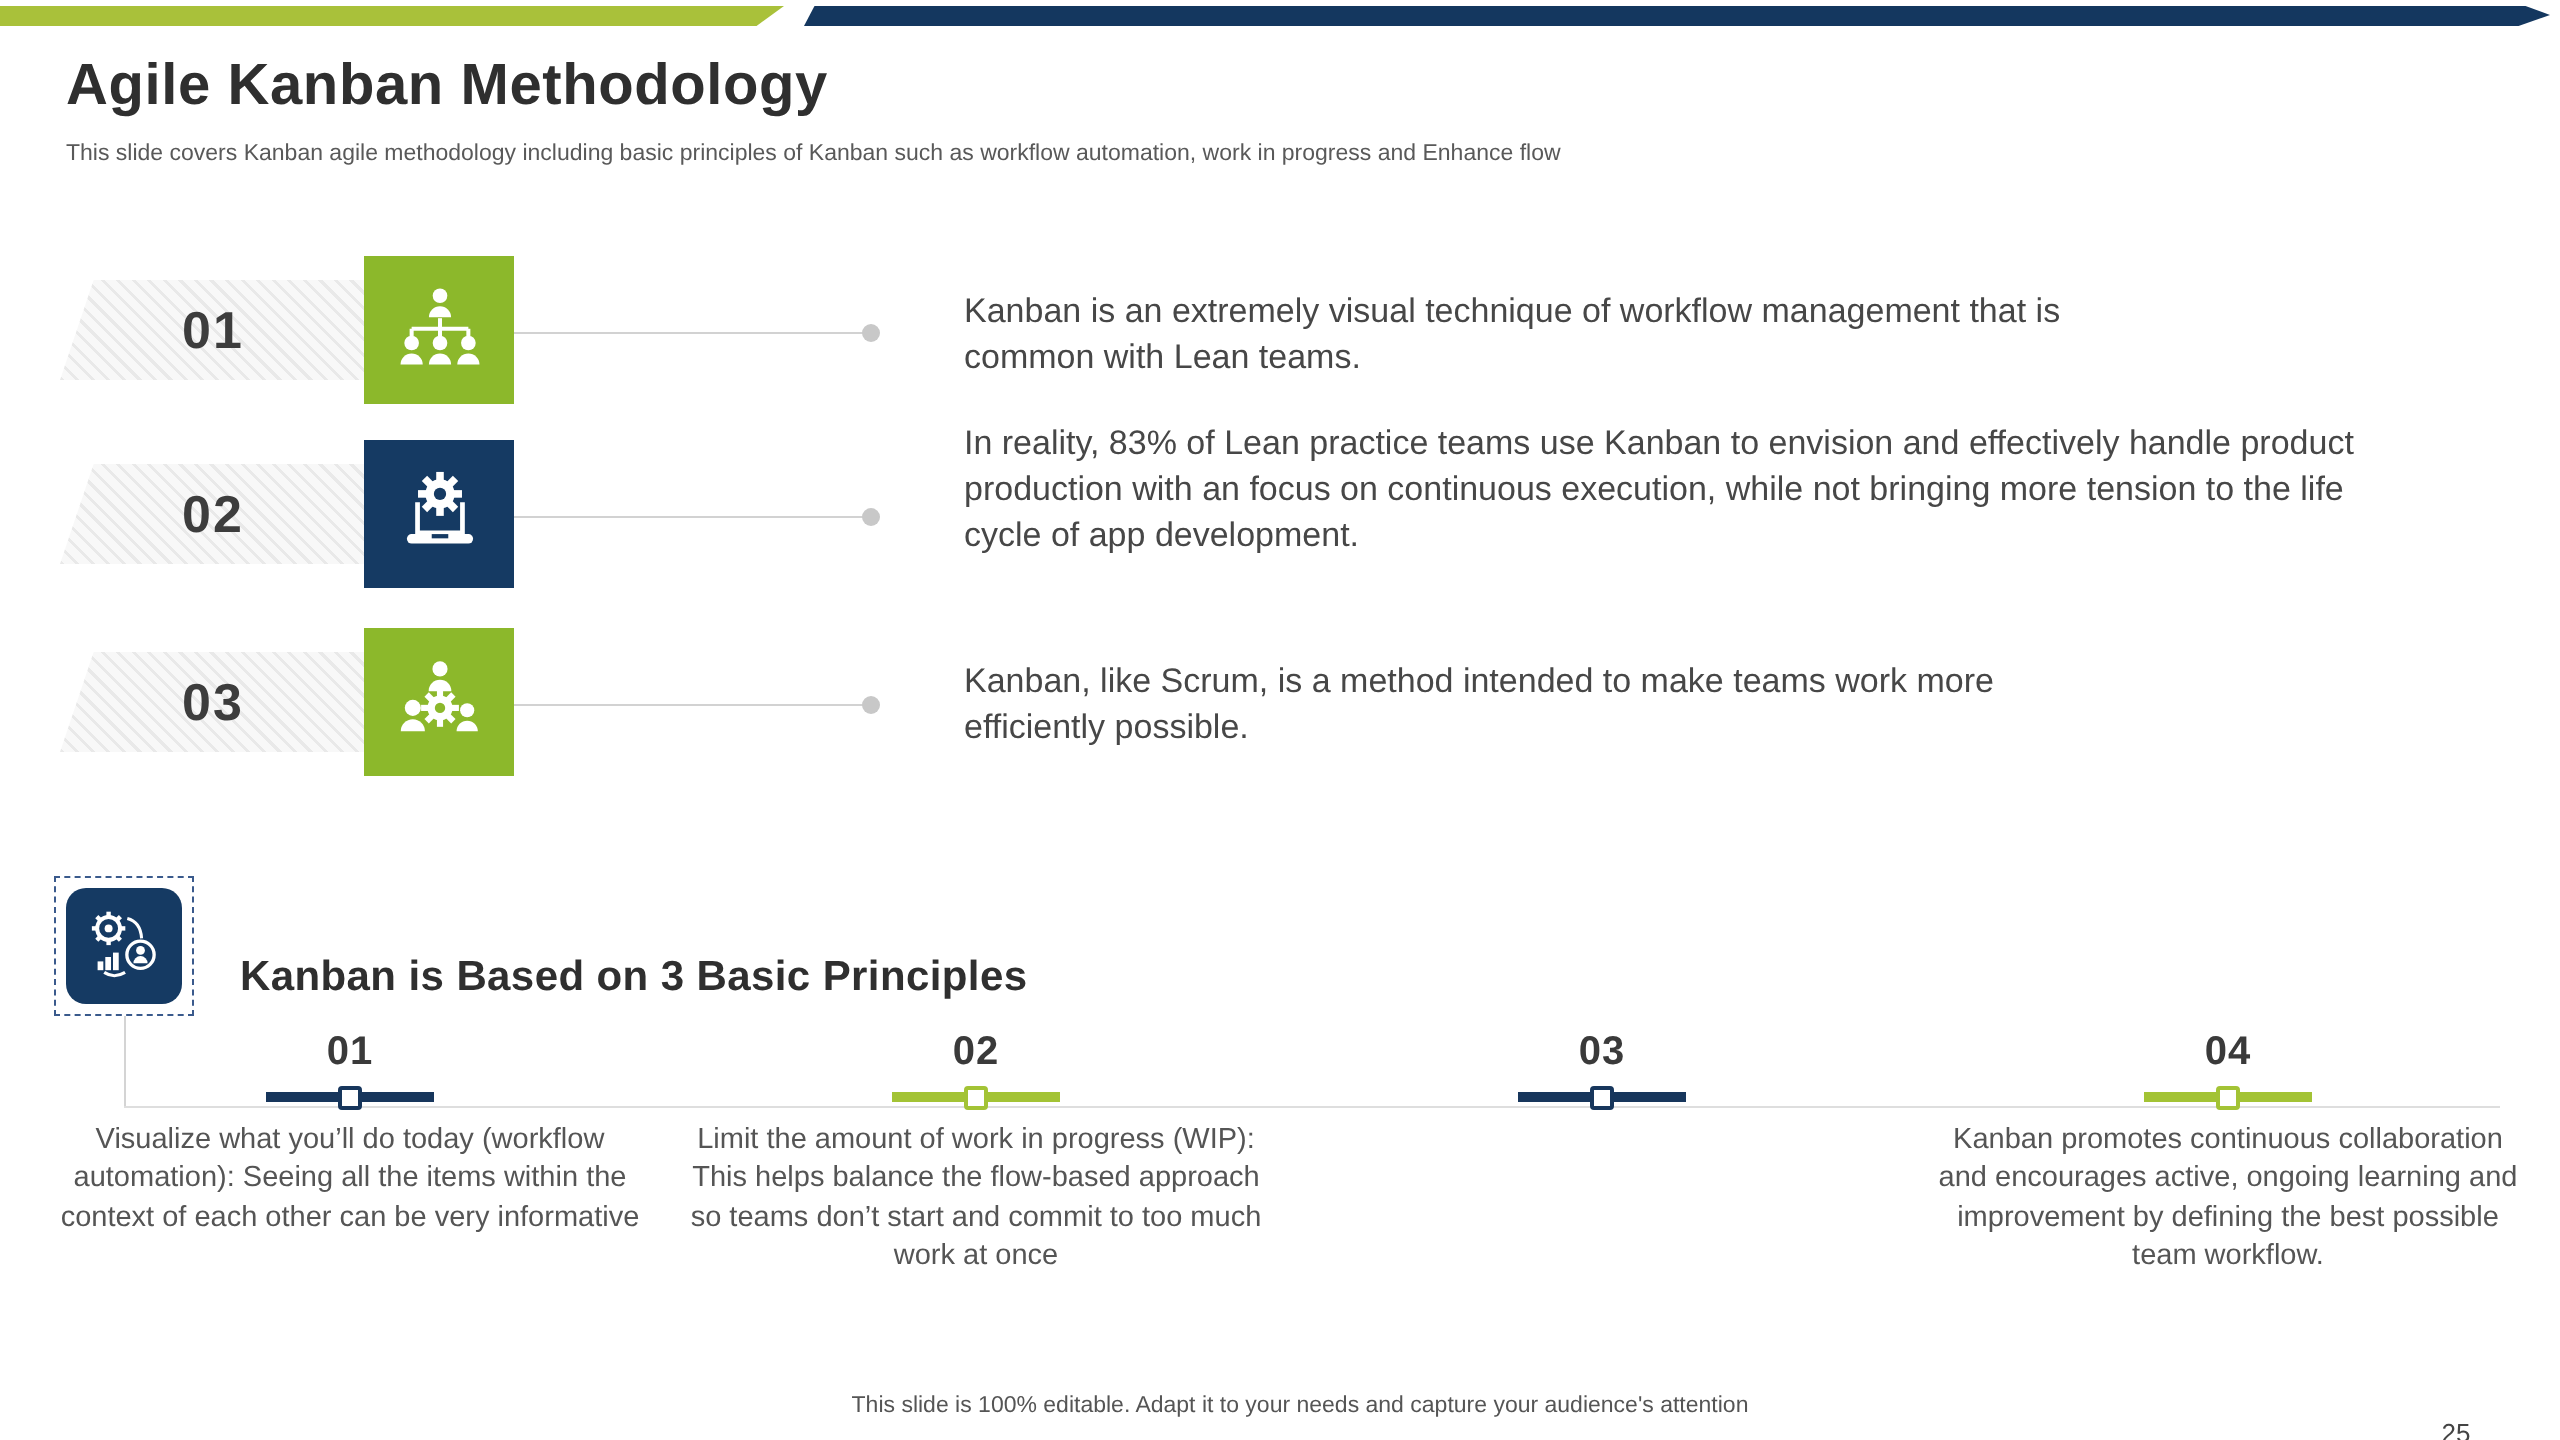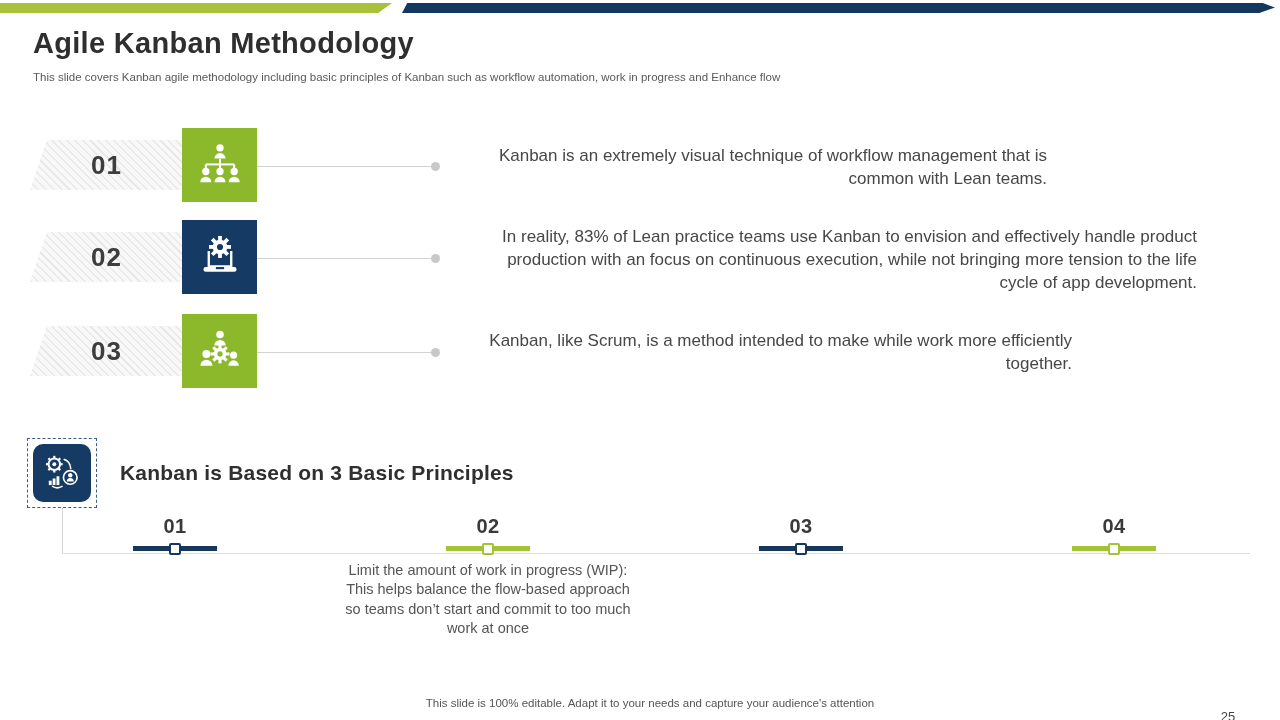--- a/index.html
+++ b/index.html
@@ -51,39 +51,39 @@
   .tile.navy  { background:#153a63; }
   .connector-line {
     position:absolute; left:257px; width:176px; height:1px; background:#d2d2d2;
   }
   .connector-dot {
     position:absolute; left:431px; width:9px; height:9px; border-radius:50%;
     background:#c8c8c8;
   }
   .row-text {
     position:absolute; left:482px;
-    font-size:17px; color:#474747; line-height:1.36;text-align:right;
+    font-size:17px; color:#474747; line-height:1.36;
   }
   .r1-banner{top:140px} .r2-banner{top:232px} .r3-banner{top:326px}
   .r1-tile{top:128px}   .r2-tile{top:220px}   .r3-tile{top:314px}
   .r1-line{top:166px}   .r2-line{top:258px}   .r3-line{top:352px}
   .r1-dot{top:162px}    .r2-dot{top:254px}    .r3-dot{top:348px}
-  .r1-text{top:144px;width:565px} .r2-text{top:225px;width:715px} .r3-text{top:329px;width:590px}
+  .r1-text{top:144px;width:565px} .r2-text{top:210px;width:715px} .r3-text{top:329px;width:590px}
   
   .sel-box {
     position:absolute; left:27px; top:438px; width:70px; height:70px;
     border:1px dashed #3a5a8c;
   }
   .principle-tile {
     position:absolute; left:33px; top:444px; width:58px; height:58px;
     background:#153a63; border-radius:10px;
     display:flex; align-items:center; justify-content:center;
   }
   .principles-heading {
-    position:absolute; left:120px; top:461px;
+    position:absolute; left:120px; top:477px;
     font-size:21px; font-weight:bold; color:#2f2f2f; letter-spacing:0.2px;
   }
   .v-line { position:absolute; left:62px; top:508px; width:1px; height:46px; background:#d4d4d4; }
   .h-line { position:absolute; left:62px; top:553px; width:1188px; height:1px; background:#dedede; }
   .col { position:absolute; width:292px; top:515px; text-align:center; }
   .col .col-num { font-size:20px; font-weight:bold; color:#3a3a3a; letter-spacing:0.5px; }
   .col .slider  { position:relative; margin:8px auto 0 auto; width:84px; height:5px; }
   .col .slider.navy  { background:#17365c; }
   .col .slider.green { background:#a3c335; }
   .col .handle {
@@ -198,21 +198,21 @@
           <rect x="-1.3" y="-8" width="2.6" height="3.4" transform="rotate(315)"></rect>
           <circle r="5.3"></circle>
         </g>
         <circle r="2.2" fill="#8cb82b"></circle>
       </g>
     </svg>
   </span>
 </div>
 <div class="connector-line r3-line"></div>
 <div class="connector-dot r3-dot"></div>
-<div class="row-text r3-text">Kanban, like Scrum, is a method intended to make while work more efficiently together.</div>
+<div class="row-text r3-text">Kanban, like Scrum, is a method intended to make teams work more efficiently possible.</div>
 
 <div class="sel-box"></div>
 <div class="principle-tile">
   <span>
     <svg width="44" height="44" viewBox="0 0 40 40">
       <g transform="translate(13,12)">
         <g fill="#ffffff">
           <rect x="-1" y="-7.6" width="2" height="2.6" transform="rotate(0)"></rect>
           <rect x="-1" y="-7.6" width="2" height="2.6" transform="rotate(45)"></rect>
           <rect x="-1" y="-7.6" width="2" height="2.6" transform="rotate(90)"></rect>
@@ -240,20 +240,21 @@
 </div>
 <div class="principles-heading">Kanban is Based on 3 Basic Principles</div>
 <div class="v-line"></div>
 <div class="h-line"></div>
 
 <div class="col c1">
   <div class="col-num">01</div>
   <div class="slider navy">
     <div class="handle"></div>
   </div>
+  <div class="col-text">Visualize what you’ll do today (workflow automation): Seeing all the items within the context of each other can be very informative</div>
 </div>
 
 <div class="col c2">
   <div class="col-num">02</div>
   <div class="slider green">
     <div class="handle"></div>
   </div>
   <div class="col-text">Limit the amount of work in progress (WIP): This helps balance the flow-based approach so teams don’t start and commit to too much work at once</div>
 </div>
 
@@ -262,16 +263,17 @@
   <div class="slider navy">
     <div class="handle"></div>
   </div>
 </div>
 
 <div class="col c4">
   <div class="col-num">04</div>
   <div class="slider green">
     <div class="handle"></div>
   </div>
+  <div class="col-text">Kanban promotes continuous collaboration and encourages active, ongoing learning and improvement by defining the best possible team workflow.</div>
 </div>
 
 <div class="footer-note">This slide is 100% editable. Adapt it to your needs and capture your audience's attention</div>
 <div class="page-num">25</div>
 
 </body></html>

